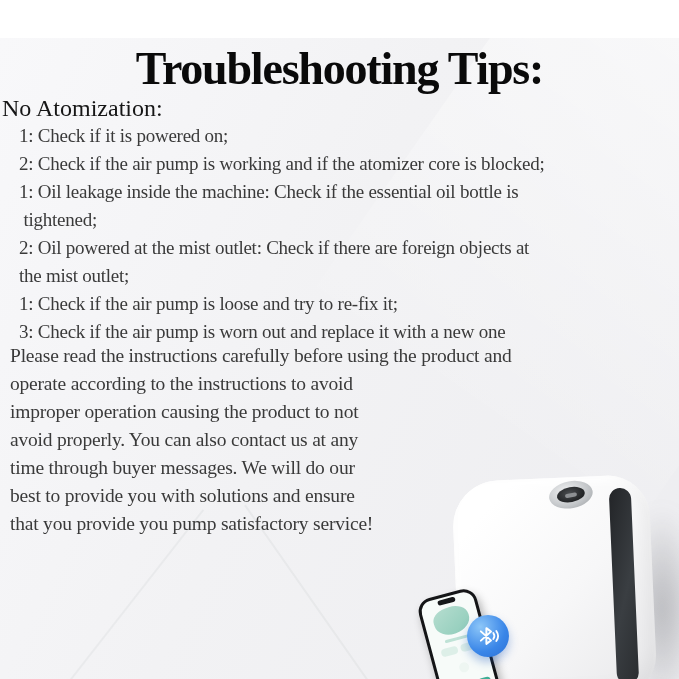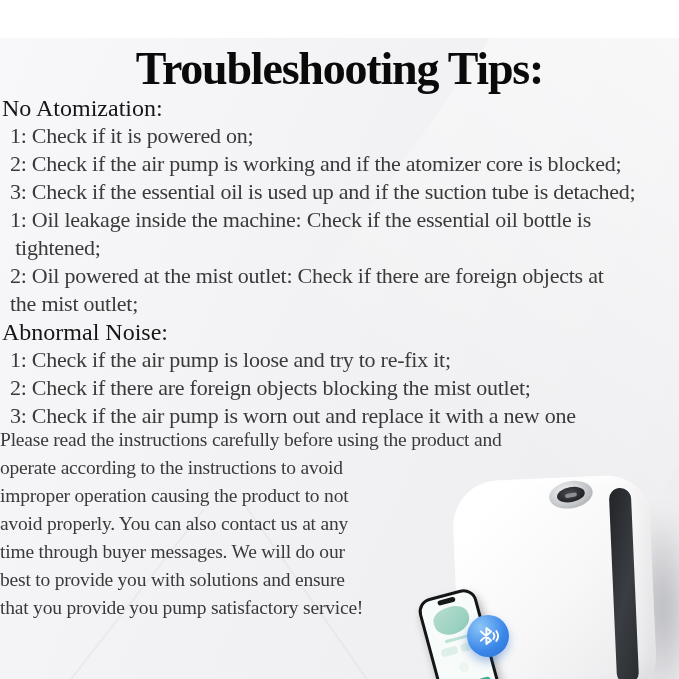--- a/index.html
+++ b/index.html
@@ -18,25 +18,25 @@
   .bg-line-b{position:absolute;left:330px;top:440px;width:2px;height:300px;
     background:rgba(120,122,130,0.07);transform:rotate(-35deg);}
   .floor-edge{position:absolute;left:0;bottom:0;width:679px;height:6px;z-index:9;
     background:linear-gradient(to bottom,rgba(170,172,178,0),rgba(165,167,174,0.6));}
 
   .content{position:relative;width:679px;z-index:3;}
   .title{margin:6px 0 0;text-align:center;font-size:46px;line-height:50px;
     font-weight:bold;color:#0a0a0a;letter-spacing:-1.2px;}
   .sec-h{height:28px;line-height:28px;font-size:24px;color:#161616;
     padding-left:2px;white-space:pre;}
-  .t-line{height:28px;line-height:28px;font-size:22px;letter-spacing:-0.25px;
-    color:#3a3a3a;padding-left:10px;white-space:pre;}
+  .t-line{height:28px;line-height:28px;font-size:19px;letter-spacing:-0.25px;
+    color:#3a3a3a;padding-left:19px;white-space:pre;}
   .note{margin-top:-4px;}
   .n-line{height:28px;line-height:28px;font-size:19.5px;letter-spacing:-0.2px;
-    color:#3a3a3a;white-space:pre;}
+    color:#3a3a3a;padding-left:10px;white-space:pre;}
 
   
   .device{position:absolute;inset:0;z-index:4;}
   .dev-side-shadow{position:absolute;left:626px;top:468px;width:72px;height:205px;
     background:radial-gradient(ellipse,rgba(100,102,108,0.40),rgba(100,102,108,0) 70%);
     filter:blur(9px);}
   .dev-floor-shadow{position:absolute;left:458px;top:642px;width:228px;height:28px;
     background:radial-gradient(ellipse,rgba(80,82,88,0.35),rgba(80,82,88,0) 70%);
     filter:blur(6px);}
   .dev-body{position:absolute;left:456px;top:440px;width:197px;height:222px;
@@ -92,30 +92,27 @@
   <div class="bg-diag-tr"></div>
   <div class="bg-line-a"></div>
   <div class="bg-line-b"></div>
 
   <div class="content">
     <h1 class="title">Troubleshooting Tips:</h1>
 
     <div class="sec-h">No Atomization:</div>
     <div class="t-line">1: Check if it is powered on;</div>
     <div class="t-line">2: Check if the air pump is working and if the atomizer core is blocked;</div>
-    <div class="t-line">3: Check if the essential oil is used up and if the suction tube is detached;</div>
 
     <div class="t-line">1: Oil leakage inside the machine: Check if the essential oil bottle is</div>
     <div class="t-line"> tightened;</div>
     <div class="t-line">2: Oil powered at the mist outlet: Check if there are foreign objects at</div>
     <div class="t-line">the mist outlet;</div>
 
-    <div class="sec-h">Abnormal Noise:</div>
     <div class="t-line">1: Check if the air pump is loose and try to re-fix it;</div>
-    <div class="t-line">2: Check if there are foreign objects blocking the mist outlet;</div>
     <div class="t-line">3: Check if the air pump is worn out and replace it with a new one</div>
 
     <div class="note">
       <div class="n-line">Please read the instructions carefully before using the product and</div>
       <div class="n-line">operate according to the instructions to avoid</div>
       <div class="n-line">improper operation causing the product to not</div>
       <div class="n-line">avoid properly. You can also contact us at any</div>
       <div class="n-line">time through buyer messages. We will do our</div>
       <div class="n-line">best to provide you with solutions and ensure</div>
       <div class="n-line">that you provide you pump satisfactory service!</div>

